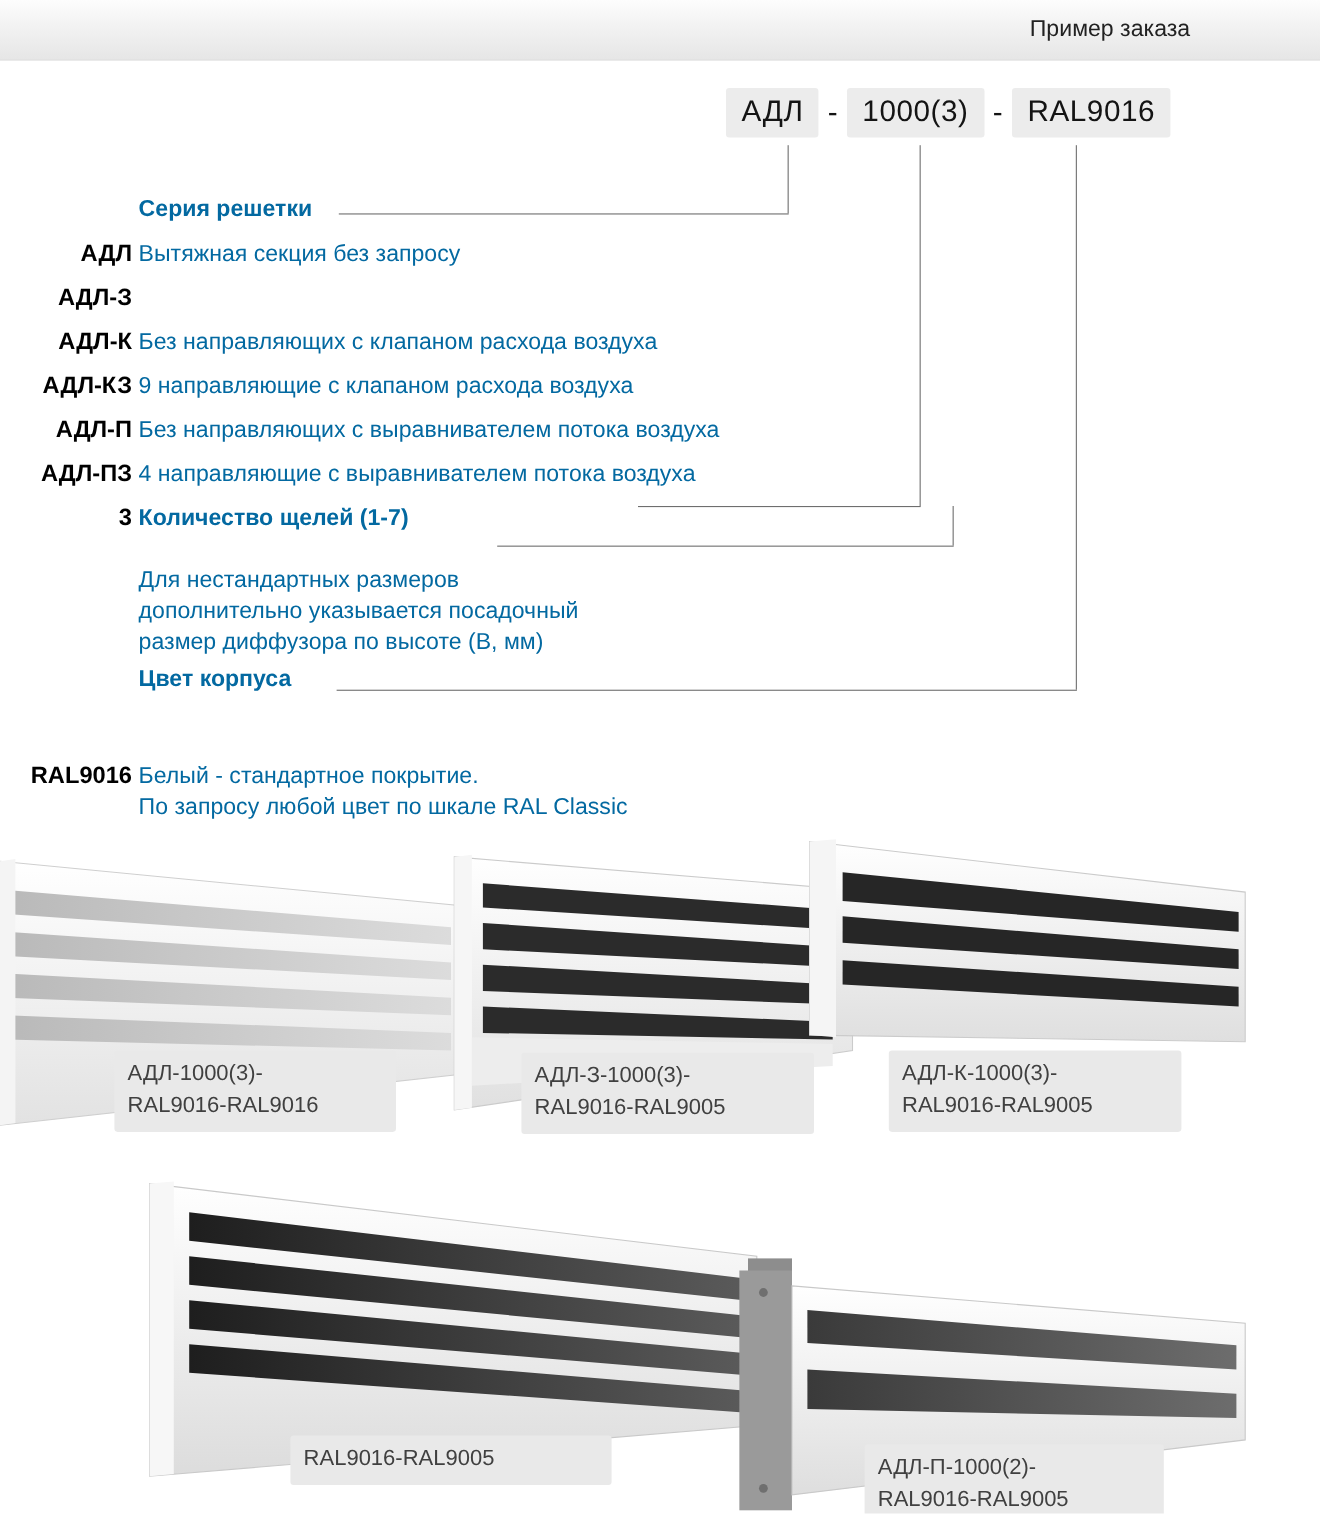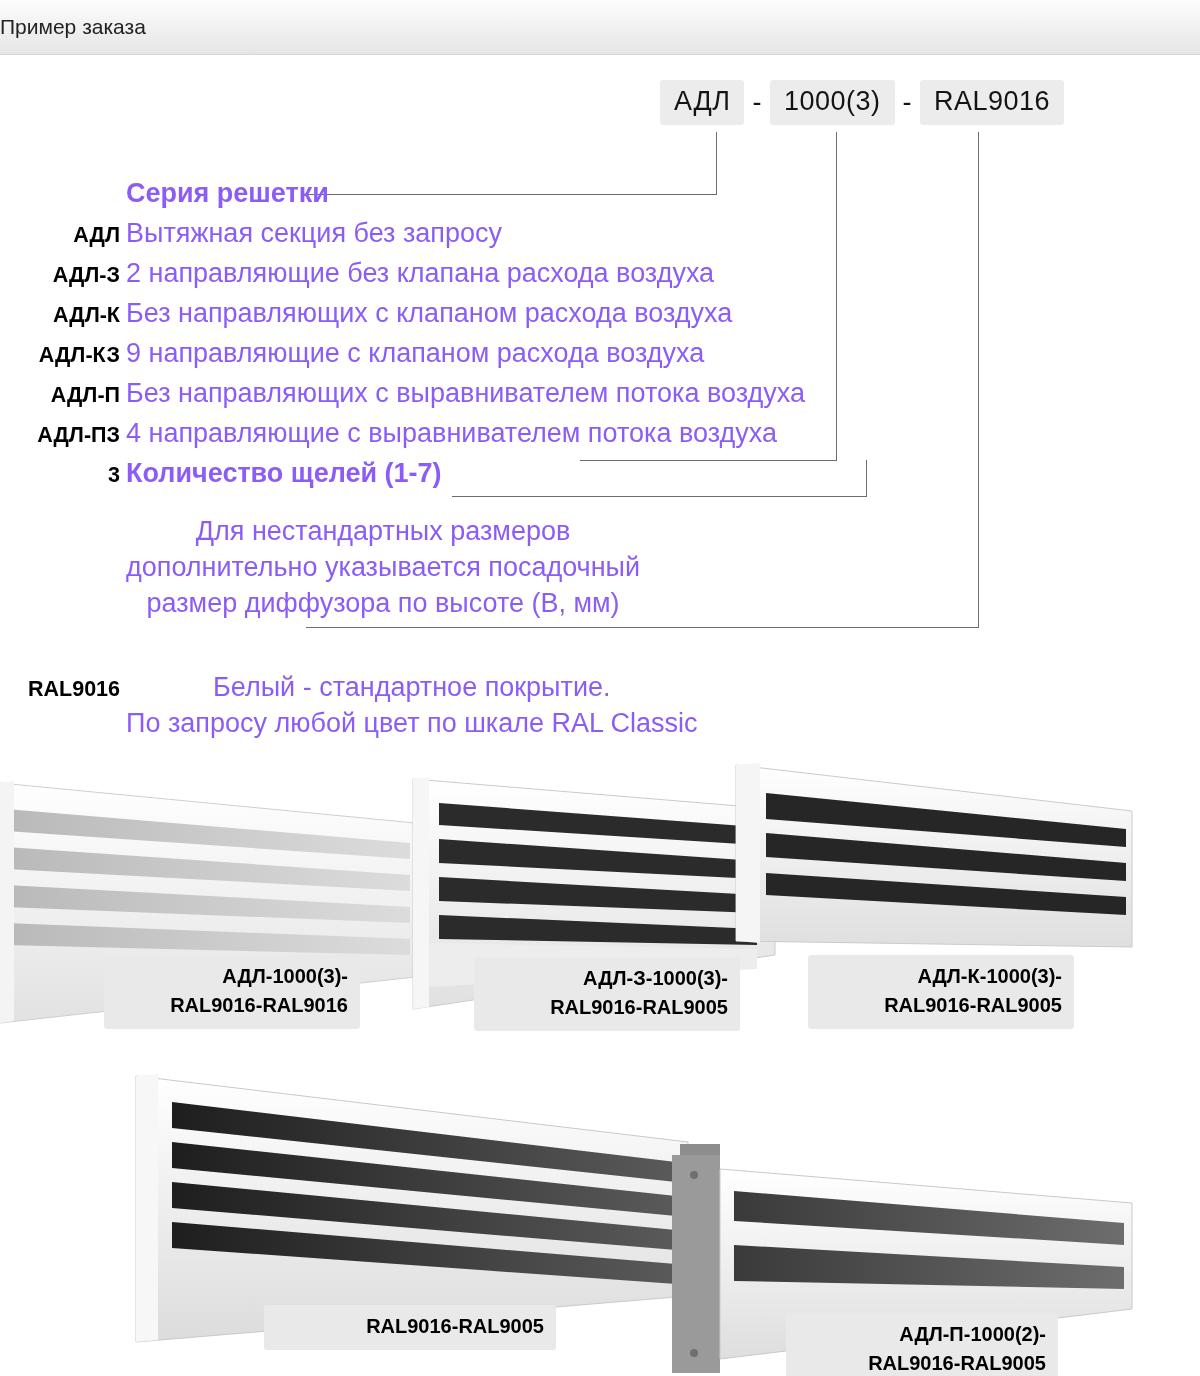--- a/index.html
+++ b/index.html
@@ -21,21 +21,21 @@
     position: absolute;
     left: 0; top: 0;
     width: 1200px; height: 54px;
     background: linear-gradient(to bottom, #fdfdfd 0%, #f2f2f2 45%, #e6e6e6 100%);
     border-bottom: 1px solid #d6d6d6;
   }
   .header-title {
     position: absolute;
     left: 0; top: 15px;
     width: 1082px;
-    text-align: left;
+    text-align: right;
     font-size: 21px;
     color: #222;
   }
 
   
   .code-line {
     position: absolute;
     left: 660px; top: 80px;
     display: flex;
     align-items: center;
@@ -78,47 +78,45 @@
   .legend-key {
     width: 120px;
     text-align: right;
     padding-right: 6px;
     font-weight: bold;
     font-size: 21.5px;
     color: #000;
     flex: 0 0 120px;
   }
   .legend-val {
-    font-size: 27px;
-    color: #8b5cf6;
+    font-size: 21px;
+    color: #0369a1;
     white-space: nowrap;
-    text-align: center;
   }
   .legend-val.bold { font-weight: bold; }
   .legend-val.multi { white-space: normal; line-height: 1.33; }
 
   
   .photos {
     position: absolute;
     left: 0; top: 745px;
     width: 1200px;
     height: 631px;
   }
 
   .cap {
     position: absolute;
     background: #e9e9e9;
     border-radius: 3px;
-    text-align: right;
+    text-align: left;
     font-size: 20px;
     line-height: 1.45;
-    color: #000000;
+    color: #404040;
     padding: 7px 12px 9px 12px;
     white-space: nowrap;
-    font-weight: bold;
   }
 </style>
 </head>
 <body>
 
 <div class="header-bar">
   <div class="header-title">Пример заказа</div>
 </div>
 
 <div class="code-line">
@@ -148,21 +146,20 @@
     <div class="legend-val bold">Серия решетки</div>
   </div>
 
   <div class="legend-row">
     <div class="legend-key">АДЛ</div>
     <div class="legend-val">Вытяжная секция без запросу</div>
   </div>
 
   <div class="legend-row">
     <div class="legend-key">АДЛ-З</div>
-    <div class="legend-val">2 направляющие без клапана расхода воздуха</div>
   </div>
 
   <div class="legend-row">
     <div class="legend-key">АДЛ-К</div>
     <div class="legend-val">Без направляющих с клапаном расхода воздуха</div>
   </div>
 
   <div class="legend-row">
     <div class="legend-key">АДЛ-КЗ</div>
     <div class="legend-val">9 направляющие с клапаном расхода воздуха</div>
@@ -184,20 +181,24 @@
     <div class="legend-val bold">Количество щелей (1-7)</div>
   </div>
 
   <div class="legend-row" style="margin-top:18px; min-height:96px;">
     <div class="legend-key"></div>
     <div class="legend-val multi" style="white-space:pre-line;">Для нестандартных размеров
 дополнительно указывается посадочный
 размер диффузора по высоте (В, мм)</div>
   </div>
 
+  <div class="legend-row" style="margin-top:-6px;">
+    <div class="legend-key"></div>
+    <div class="legend-val bold">Цвет корпуса</div>
+  </div>
 
   <div class="legend-row" style="margin-top:8px; min-height:64px;">
     <div class="legend-key">RAL9016</div>
     <div class="legend-val multi" style="white-space:pre-line;margin-top:40px;">Белый - стандартное покрытие.
 По запросу любой цвет по шкале RAL Classic</div>
   </div>
 
 </div>
 
 <div class="photos">

